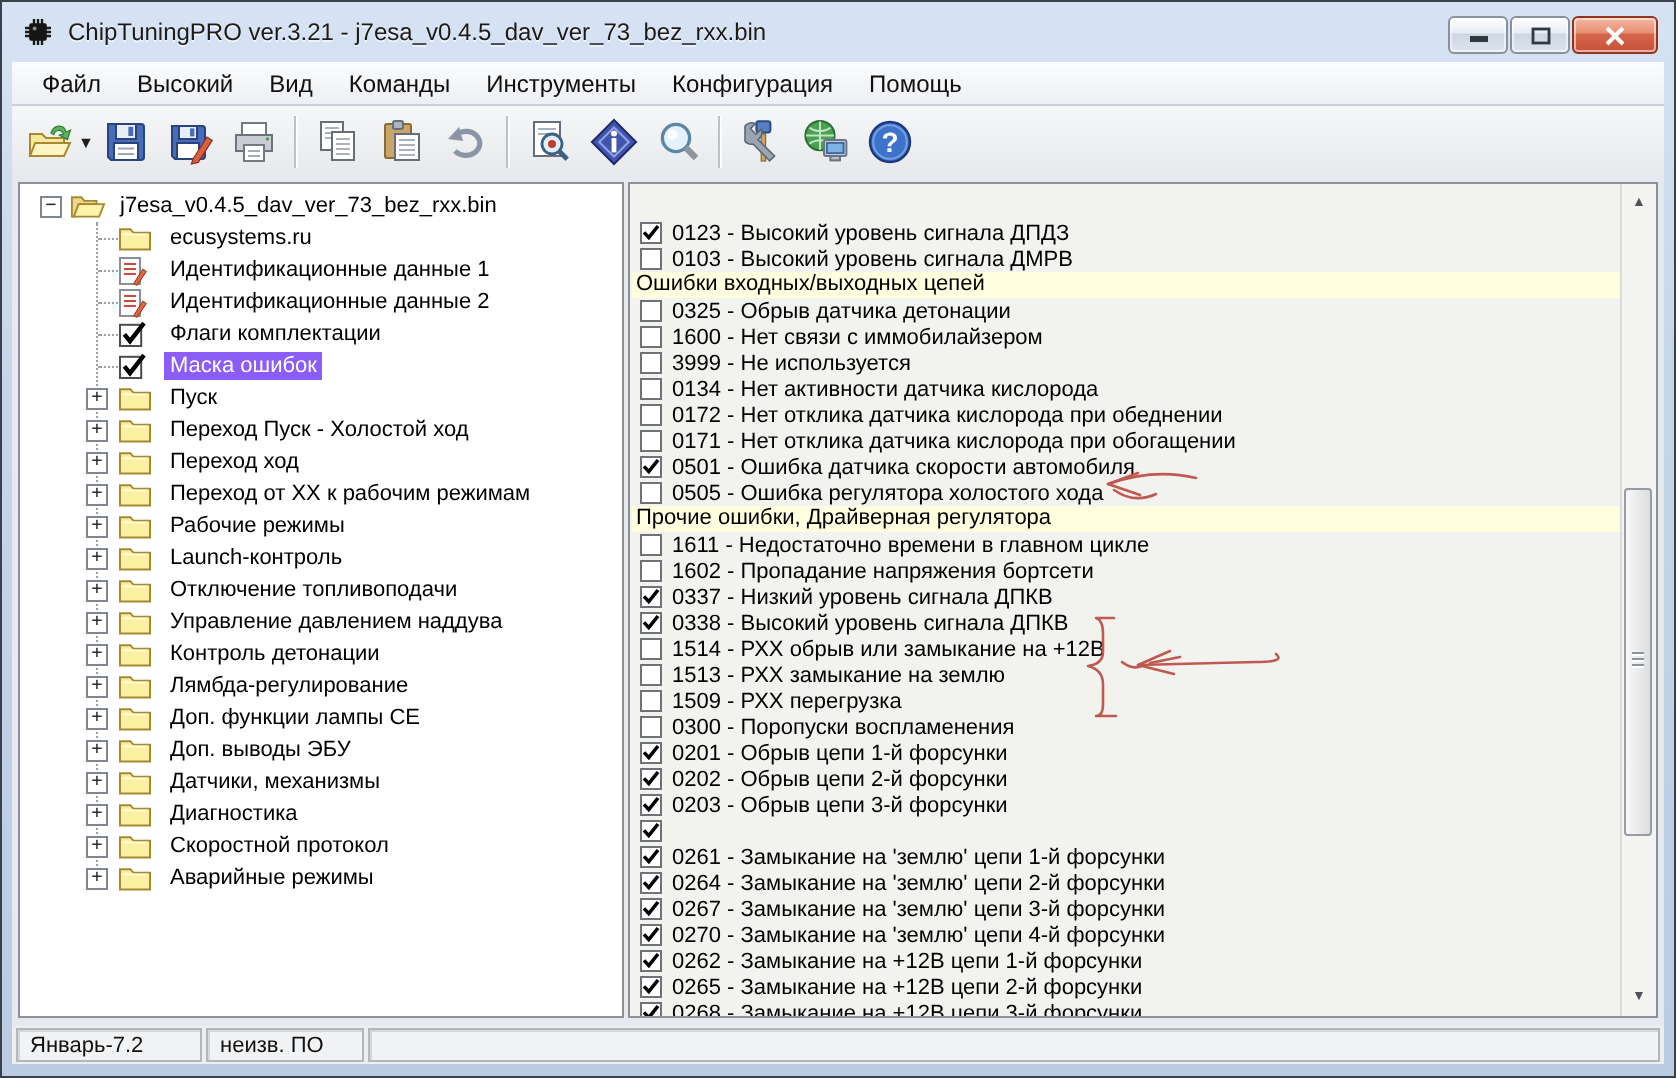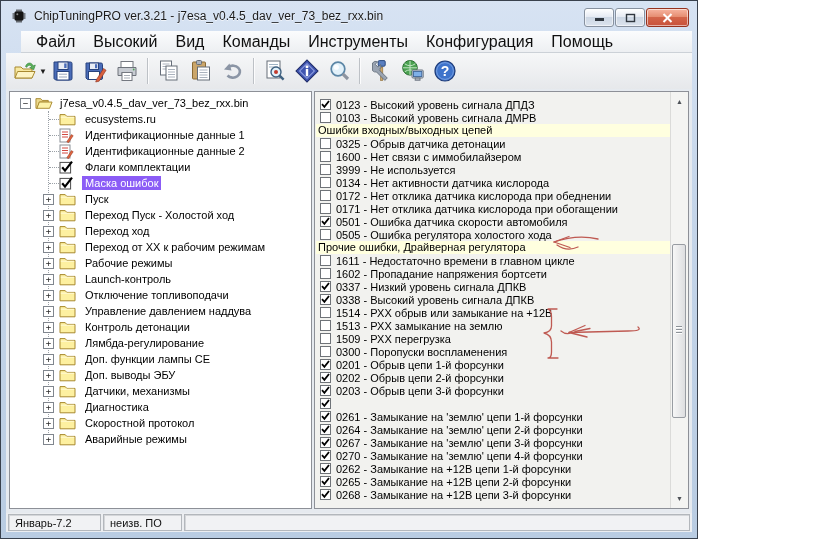--- a/index.html
+++ b/index.html
@@ -1,35 +1,35 @@
 <!DOCTYPE html>
 <html><head>
 <meta charset="utf-8">
 <style>
   html,body{margin:0;padding:0;background:#fff;}
-  .window{position:relative;width:698px;height:539px;box-sizing:border-box;
+  .window{position:relative;width:838px;height:539px;box-sizing:border-box;
     border:1px solid #39414d;
     background:linear-gradient(180deg,#d7e3f3 0%,#c6d6ea 35%,#b9cce2 100%);
     font-family:"Liberation Sans",sans-serif;-webkit-font-smoothing:antialiased;overflow:hidden;}
   
   .titlebar{position:absolute;top:0;left:0;right:0;height:30px;display:flex;align-items:center;
     padding-left:10px;gap:7px;font-size:12px;color:#1b1b1b;text-shadow:0 1px 0 rgba(255,255,255,.65);}
   .app-icon{width:16px;height:16px;flex:none;}
   .winbtns{position:absolute;top:7px;right:8px;display:flex;gap:1px;}
   .winbtn{height:19px;box-sizing:border-box;border:1px solid #87919f;border-radius:3px;
     background:linear-gradient(180deg,#ffffff,#e6ebf3 45%,#ccd6e3 46%,#dce4ee);
     display:flex;align-items:center;justify-content:center;box-shadow:inset 0 0 0 1px rgba(255,255,255,.55);}
   .winbtn.min,.winbtn.restore{width:30px;}
   .winbtn.close{width:43px;border-color:#96331f;
     background:linear-gradient(180deg,#f7b5a1,#e68e72 45%,#d4664a 46%,#c8513b);
     color:#fff;font-weight:bold;font-size:11px;text-shadow:0 1px 1px rgba(0,0,0,.4);}
   
   .menubar{position:absolute;top:30px;left:5px;right:5px;height:21px;
     background:linear-gradient(#fbfcfd,#edeff2);border-bottom:1px solid #ccd1d7;
-    display:flex;align-items:center;padding-left:6px;font-size:16px;color:#101010;margin-left:15px;}
+    display:flex;align-items:center;padding-left:6px;font-size:12px;color:#101010;}
   .menu-item{padding:3px 9px;white-space:nowrap;}
   
   .toolbar{position:absolute;top:52px;left:5px;right:5px;height:36px;
     background:linear-gradient(#f6f7f8,#e6e8eb);border-bottom:1px solid #a9adb3;
     display:flex;align-items:center;padding-left:6px;}
   .tbtn{height:30px;min-width:32px;display:flex;align-items:center;justify-content:center;}
   .dd-arrow{font-size:8px;color:#1c1c1c;margin-left:1px;}
   .tsep{width:0;height:26px;margin:0 4px;border-left:1px solid #bdc1c6;border-right:1px solid #fcfcfd;}
   
   .main{position:absolute;top:88px;left:5px;right:5px;height:424px;background:#e6eaef;}
@@ -44,21 +44,21 @@
   .expander{width:11px;height:11px;box-sizing:border-box;border:1px solid #80868e;background:#fff;
     flex:none;position:relative;z-index:2;font:9px/9px "DejaVu Sans Mono",monospace;color:#2a2a2a;
     text-align:center;}
   .spacer{width:11px;flex:none;}
   .tree-icon{width:18px;height:15px;flex:none;display:flex;align-items:center;position:relative;z-index:2;}
   .tree-label{padding:1px 3px;color:#000;position:relative;z-index:2;}
   .tree-row.selected .tree-label{background:#8b5cf6;color:#fff;}
   
   .list-panel{position:absolute;left:308px;right:3px;top:2px;bottom:4px;background:#f2f2ef;
     border:1px solid #8d9097;overflow:hidden;font-size:11px;}
-  .list-rows{position:absolute;left:1px;top:6px;right:18px;}
+  .list-rows{position:absolute;left:1px;top:18px;right:18px;}
   .list-row{height:13px;display:flex;align-items:center;gap:5px;padding-left:4px;}
   .cbx{width:11px;height:11px;box-sizing:border-box;border:1px solid #6f7378;background:#fff;flex:none;
     display:flex;align-items:center;justify-content:center;}
   .row-label{line-height:12px;color:#000;white-space:nowrap;}
   .header-row{height:13px;line-height:13px;background:#ffffdf;padding-left:2px;color:#000;white-space:nowrap;}
   
   .vscroll{position:absolute;top:0;right:0;bottom:0;width:17px;background:#f4f4f2;border-left:1px solid #dbdbd9;}
   .sbtn{position:absolute;left:0;right:0;height:15px;display:flex;align-items:center;justify-content:center;
     color:#4e5257;font-size:7px;}
   .sbtn.up{top:2px;} .sbtn.down{bottom:2px;}

